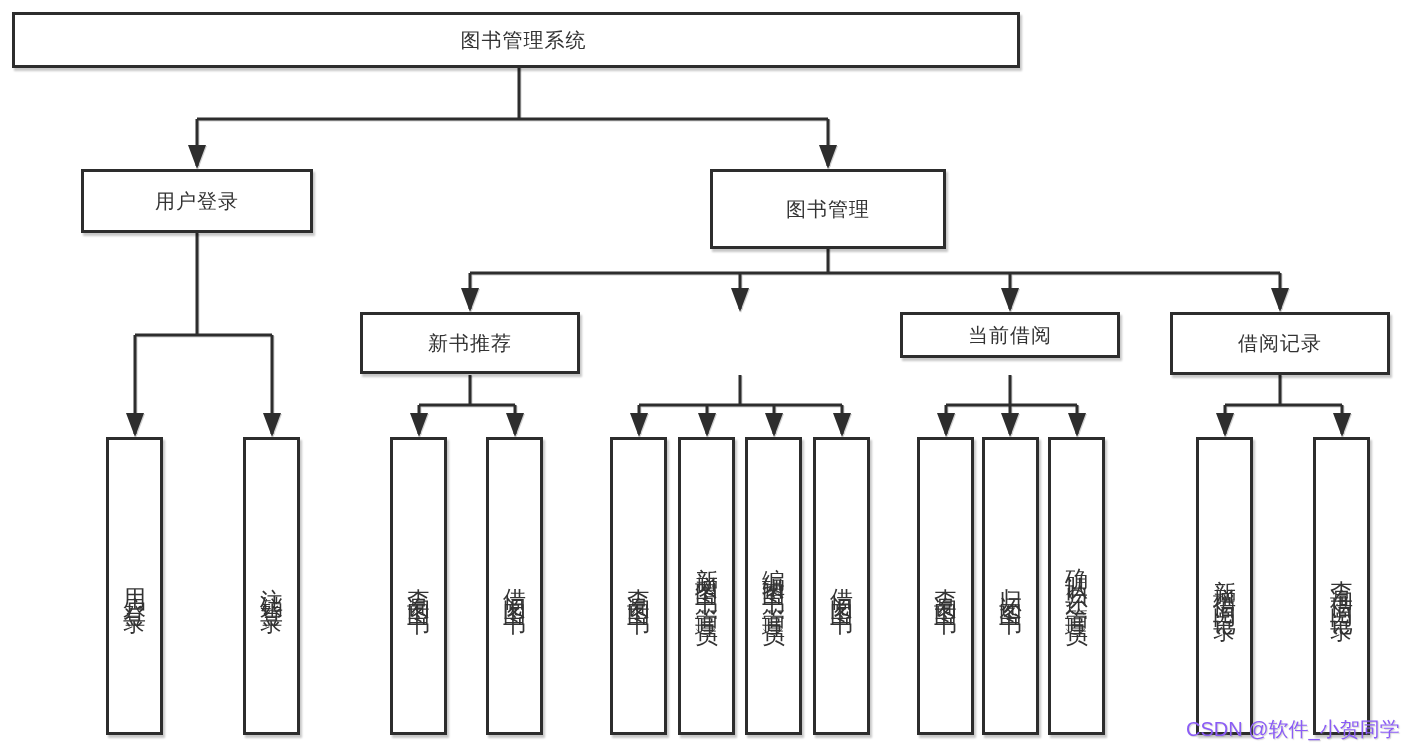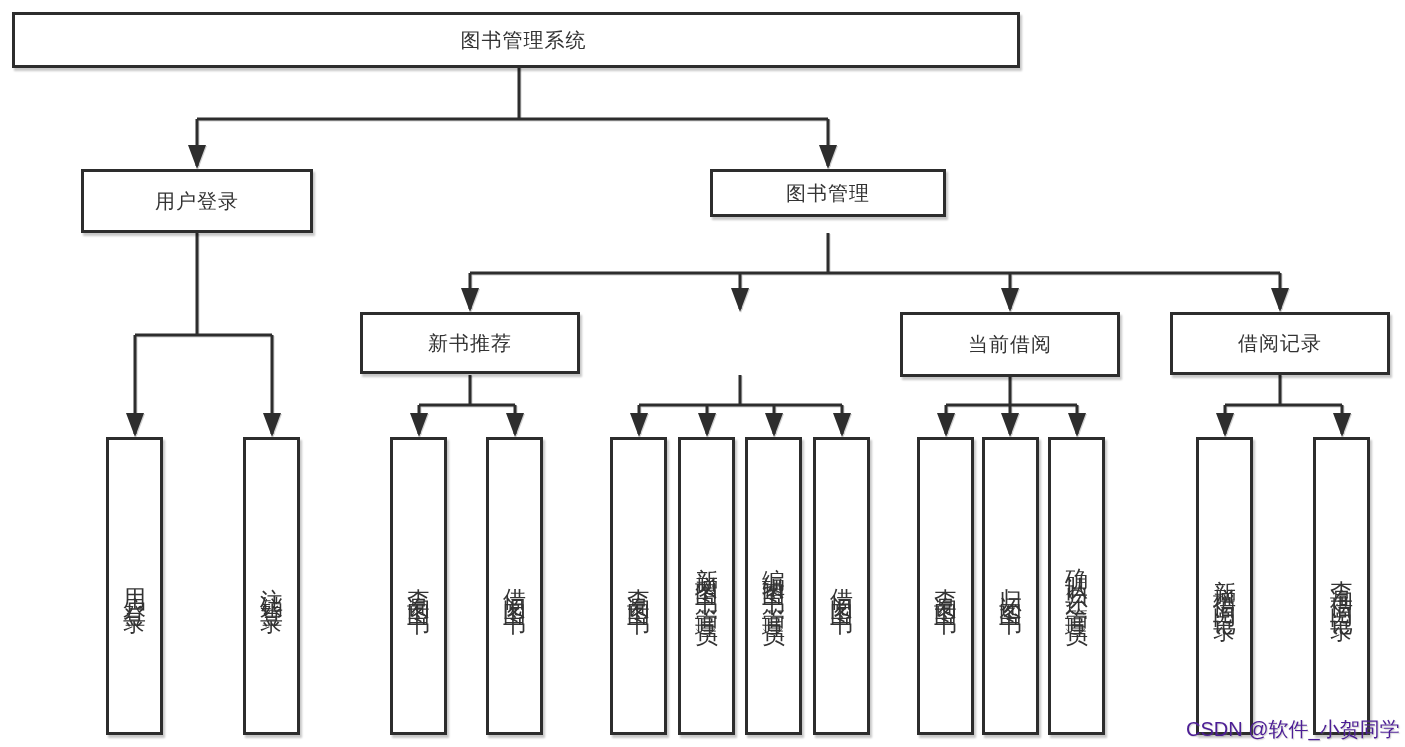--- a/index.html
+++ b/index.html
@@ -46,21 +46,21 @@
     letter-spacing: 8px;
     line-height: 1;
     color: #333333;
   }
 
   .watermark {
     position: absolute;
     left: 1186px;
     top: 716px;
     font-size: 20px;
-    color: #4c1d95;
+    color: #8b5cf6;
     text-shadow: 1px 1px 1px rgba(130,130,130,0.35);
     white-space: nowrap;
     z-index: 3;
   }
 </style>
 </head>
 <body>
 
 <div class="stage">
 
@@ -97,28 +97,28 @@
     </g>
   </svg>
 
   <div class="node h" style="left:12px; top:12px; width:1008px; height:56px;padding-left:15px;">
     <span class="lbl">图书管理系统</span>
   </div>
 
   <div class="node h" style="left:81px; top:169px; width:232px; height:64px;">
     <span class="lbl">用户登录</span>
   </div>
-  <div class="node h" style="left:710px; top:169px; width:236px; height:48px;">
+  <div class="node h" style="left:710px; top:169px; width:236px; height:80px;">
     <span class="lbl">图书管理</span>
   </div>
 
   <div class="node h" style="left:360px; top:312px; width:220px; height:62px;">
     <span class="lbl">新书推荐</span>
   </div>
-  <div class="node h" style="left:900px; top:312px; width:220px; height:65px;">
+  <div class="node h" style="left:900px; top:312px; width:220px; height:46px;">
     <span class="lbl">当前借阅</span>
   </div>
   <div class="node h" style="left:1170px; top:312px; width:220px; height:63px;">
     <span class="lbl">借阅记录</span>
   </div>
 
   <div class="node v" style="left:106px; top:437px; width:57px; height:298px;">
     <span class="lbl">用户登录</span>
   </div>
   <div class="node v" style="left:243px; top:437px; width:57px; height:298px;">

